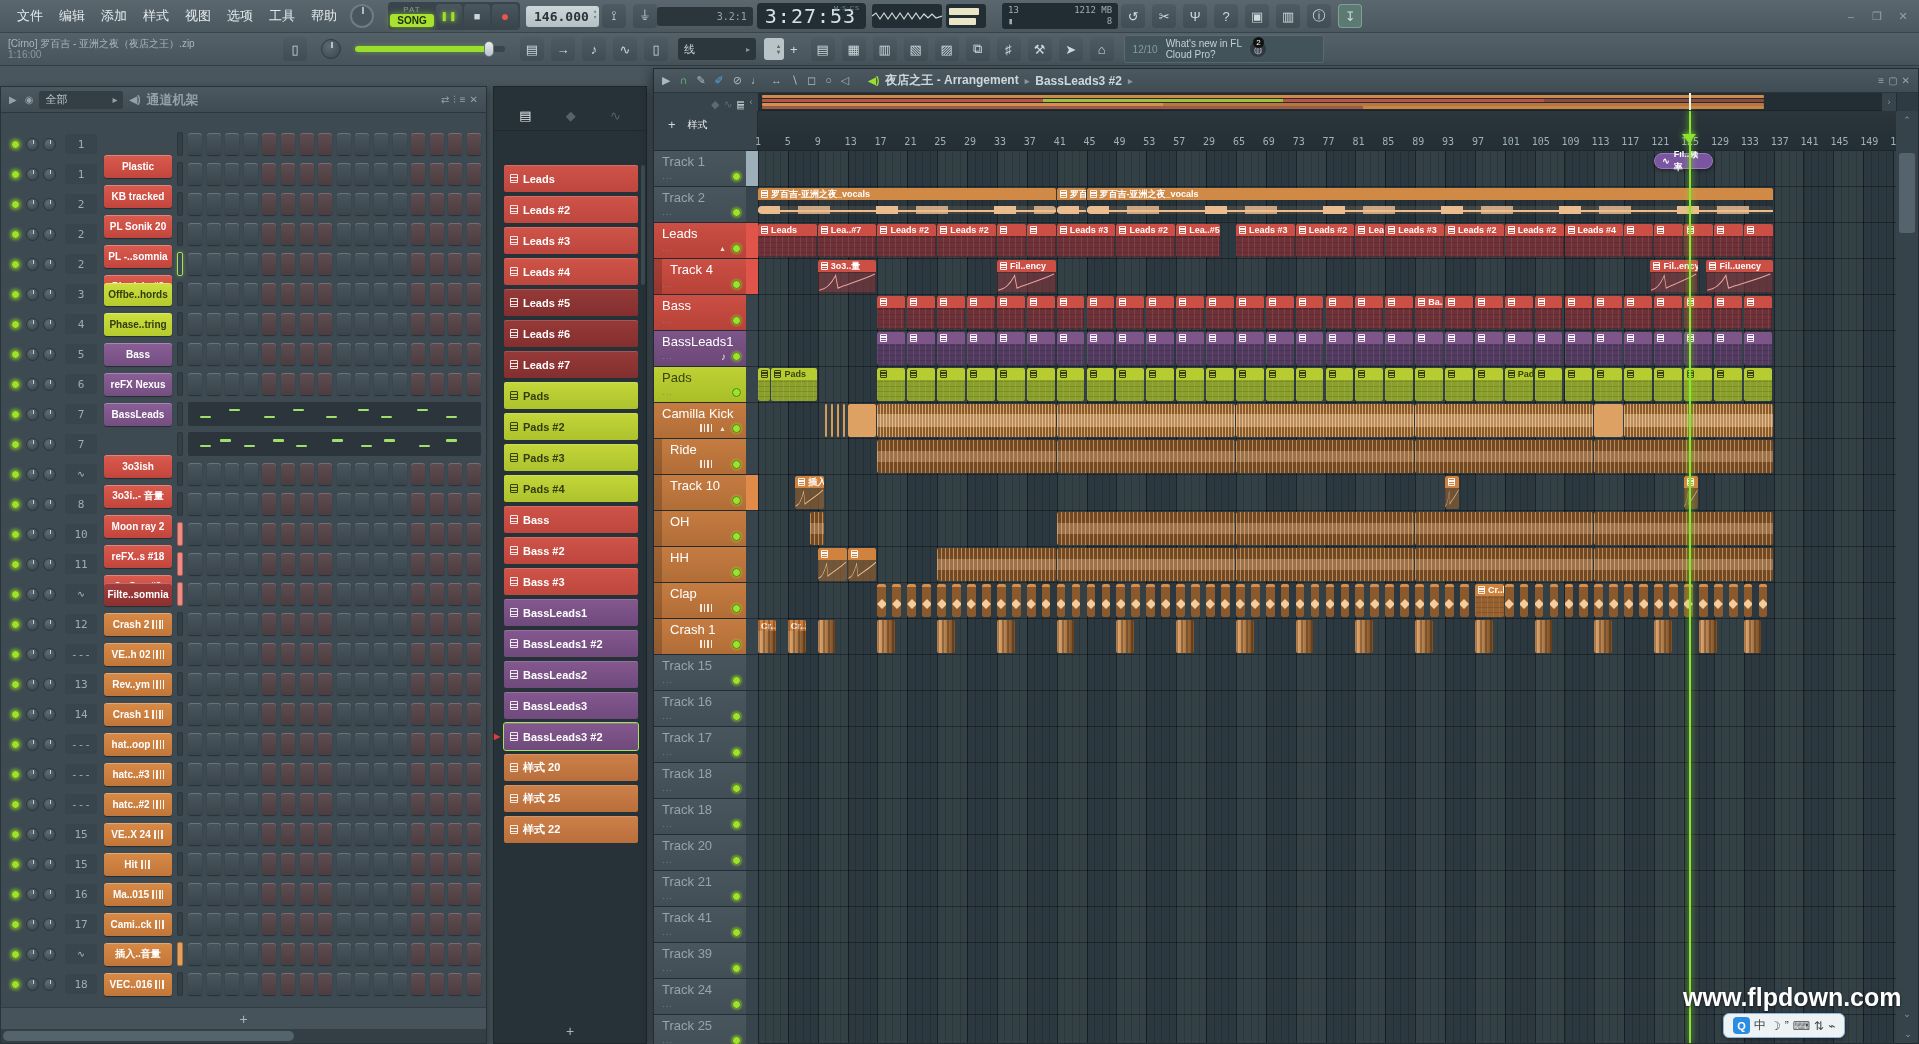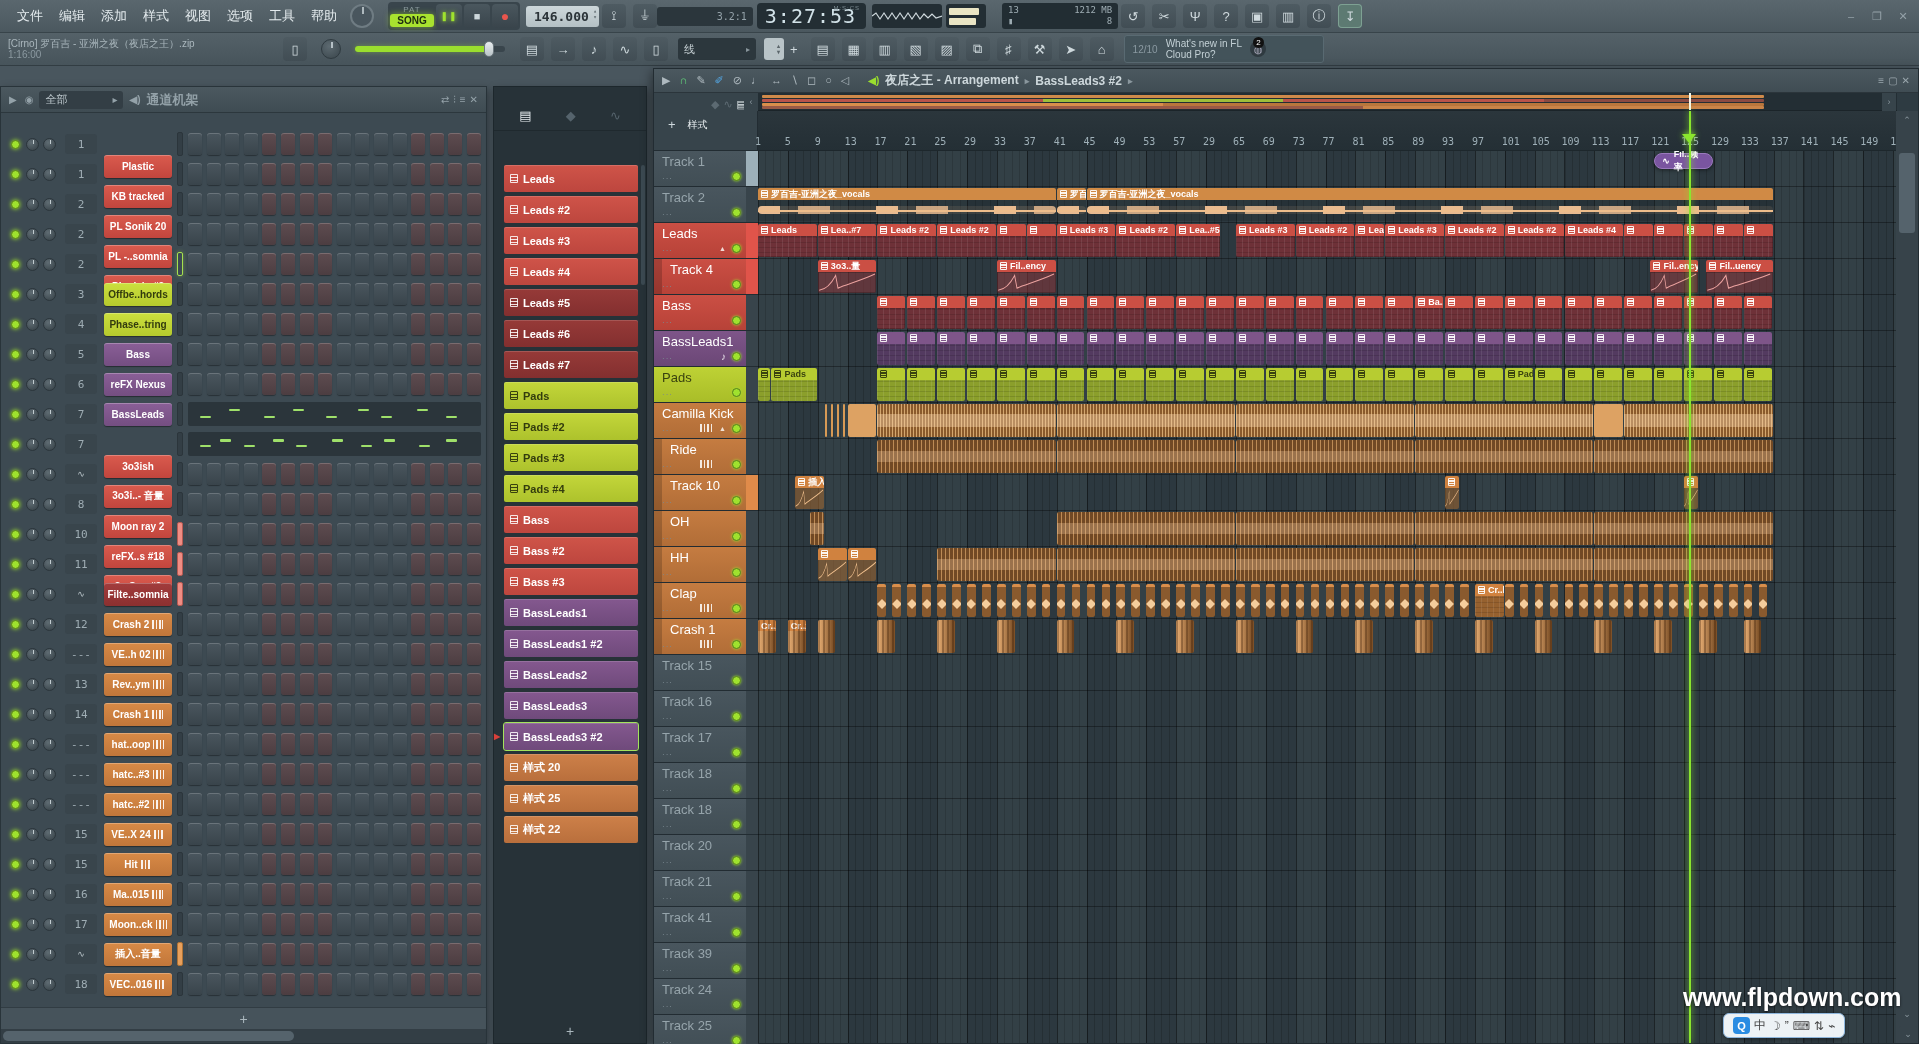--- a/index.html
+++ b/index.html
@@ -1141,21 +1141,21 @@
             <span class="step g2"></span>
             <span class="step g2"></span>
           </div>
         </div>
         <div class="ch-row">
           <span class="led"></span>
           <span class="knob"></span>
           <span class="knob"></span>
           <div class="numbox">17</div>
           <div class="namebtn nb-orange">
-            <span>Moon..ck</span>
+            <span>Cami..ck</span>
             <span class="wv-ico"></span>
           </div>
           <span class="sel-strip"></span>
           <div class="steps">
             <span class="step"></span>
             <span class="step"></span>
             <span class="step"></span>
             <span class="step"></span>
             <span class="step g2"></span>
             <span class="step g2"></span>

